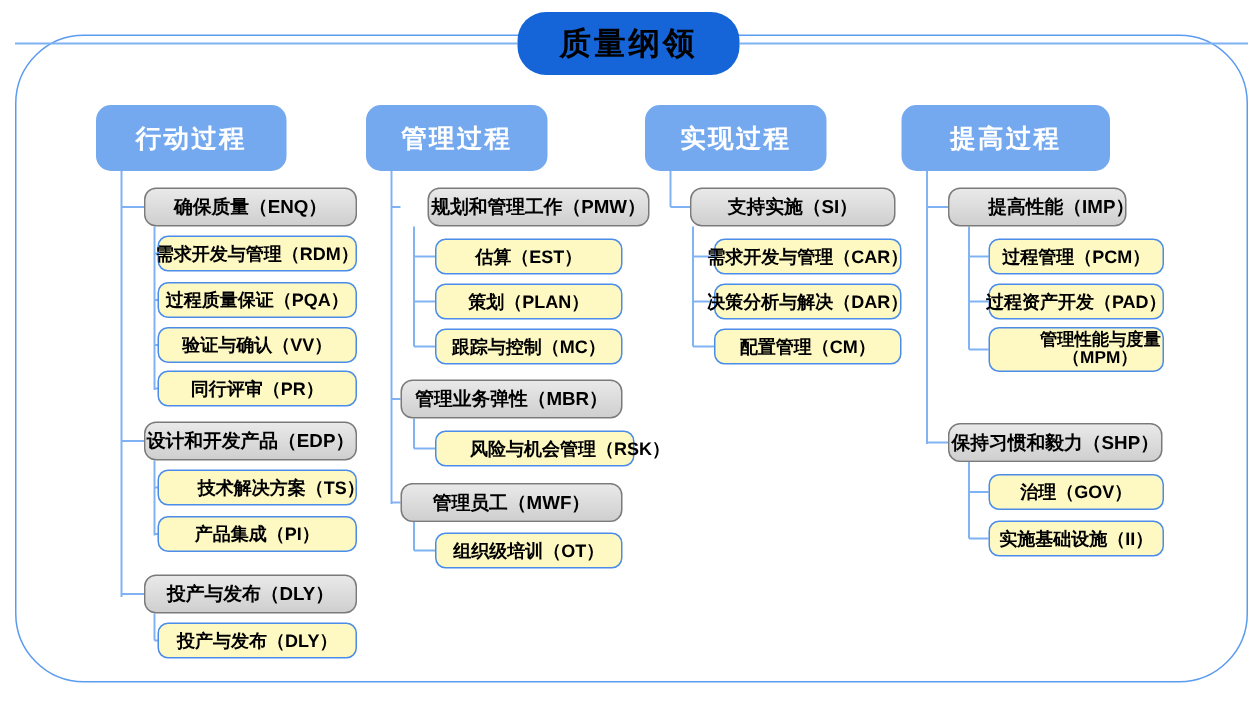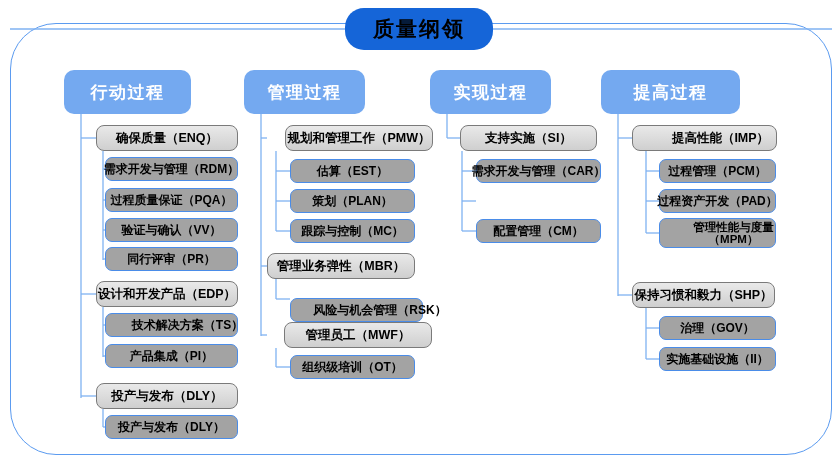--- a/index.html
+++ b/index.html
@@ -45,21 +45,21 @@
     background:linear-gradient(#e9e9e9,#cfcfcf);
     border:1.4px solid #7a7a7a;border-radius:8px;
     display:flex;align-items:center;justify-content:center;
     color:#000000;font-size:12.5px;font-weight:700;
     box-sizing:border-box;white-space:nowrap;
   }
 
   
   .lvl3{
     position:absolute;height:24px;
-    background:#a3a3a3;border:1.3px solid #4a8ce8;border-radius:7px;
+    background:#fef9c3;border:1.3px solid #4a8ce8;border-radius:7px;
     display:flex;align-items:center;justify-content:center;
     text-align:center;line-height:1.05;
     color:#000000;font-size:12px;font-weight:700;
     box-sizing:border-box;white-space:nowrap;
   }
   .lvl3.two{height:30px;white-space:normal;font-size:11.5px;padding-left:32px;}
 </style>
 </head>
 <body>
 
@@ -138,30 +138,31 @@
 
   <div class="lvl2" style="left:96px;top:383px;width:142px;">投产与发布（DLY）</div>
   <div class="lvl3" style="left:105px;top:415px;width:133px;">投产与发布（DLY）</div>
 
   <div class="lvl2" style="left:267px;top:125px;width:148px;margin-left:18px;">规划和管理工作（PMW）</div>
   <div class="lvl3" style="left:290px;top:159px;width:125px;">估算（EST）</div>
   <div class="lvl3" style="left:290px;top:189px;width:125px;">策划（PLAN）</div>
   <div class="lvl3" style="left:290px;top:219px;width:125px;">跟踪与控制（MC）</div>
 
   <div class="lvl2" style="left:267px;top:253px;width:148px;">管理业务弹性（MBR）</div>
-  <div class="lvl3" style="left:290px;top:298px;width:133px;padding-left:47px;">风险与机会管理（RSK）</div>
+  <div class="lvl3" style="left:290px;top:287px;width:133px;padding-left:47px;">风险与机会管理（RSK）</div>
 
-  <div class="lvl2" style="left:267px;top:322px;width:148px;margin-left:17px;">管理员工（MWF）</div>
+  <div class="lvl2" style="left:267px;top:322px;width:148px;">管理员工（MWF）</div>
   <div class="lvl3" style="left:290px;top:355px;width:125px;">组织级培训（OT）</div>
 
   <div class="lvl2" style="left:460px;top:125px;width:137px;">支持实施（SI）</div>
   <div class="lvl3" style="left:476px;top:159px;width:125px;">需求开发与管理（CAR）</div>
+  <div class="lvl3" style="left:476px;top:189px;width:125px;">决策分析与解决（DAR）</div>
   <div class="lvl3" style="left:476px;top:219px;width:125px;">配置管理（CM）</div>
 
-  <div class="lvl2" style="left:632px;top:125px;width:145px;padding-left:32px;">提高性能（IMP）</div>
+  <div class="lvl2" style="left:632px;top:125px;width:119px;padding-left:32px;">提高性能（IMP）</div>
   <div class="lvl3" style="left:659px;top:159px;width:117px;">过程管理（PCM）</div>
   <div class="lvl3" style="left:659px;top:189px;width:117px;">过程资产开发（PAD）</div>
   <div class="lvl3 two" style="left:659px;top:218px;width:117px;">管理性能与度量
 （MPM）</div>
 
   <div class="lvl2" style="left:632px;top:282px;width:143px;text-align:center;">保持习惯和毅力（SHP）</div>
   <div class="lvl3" style="left:659px;top:316px;width:117px;">治理（GOV）</div>
   <div class="lvl3" style="left:659px;top:347px;width:117px;">实施基础设施（II）</div>
 
 </div>

